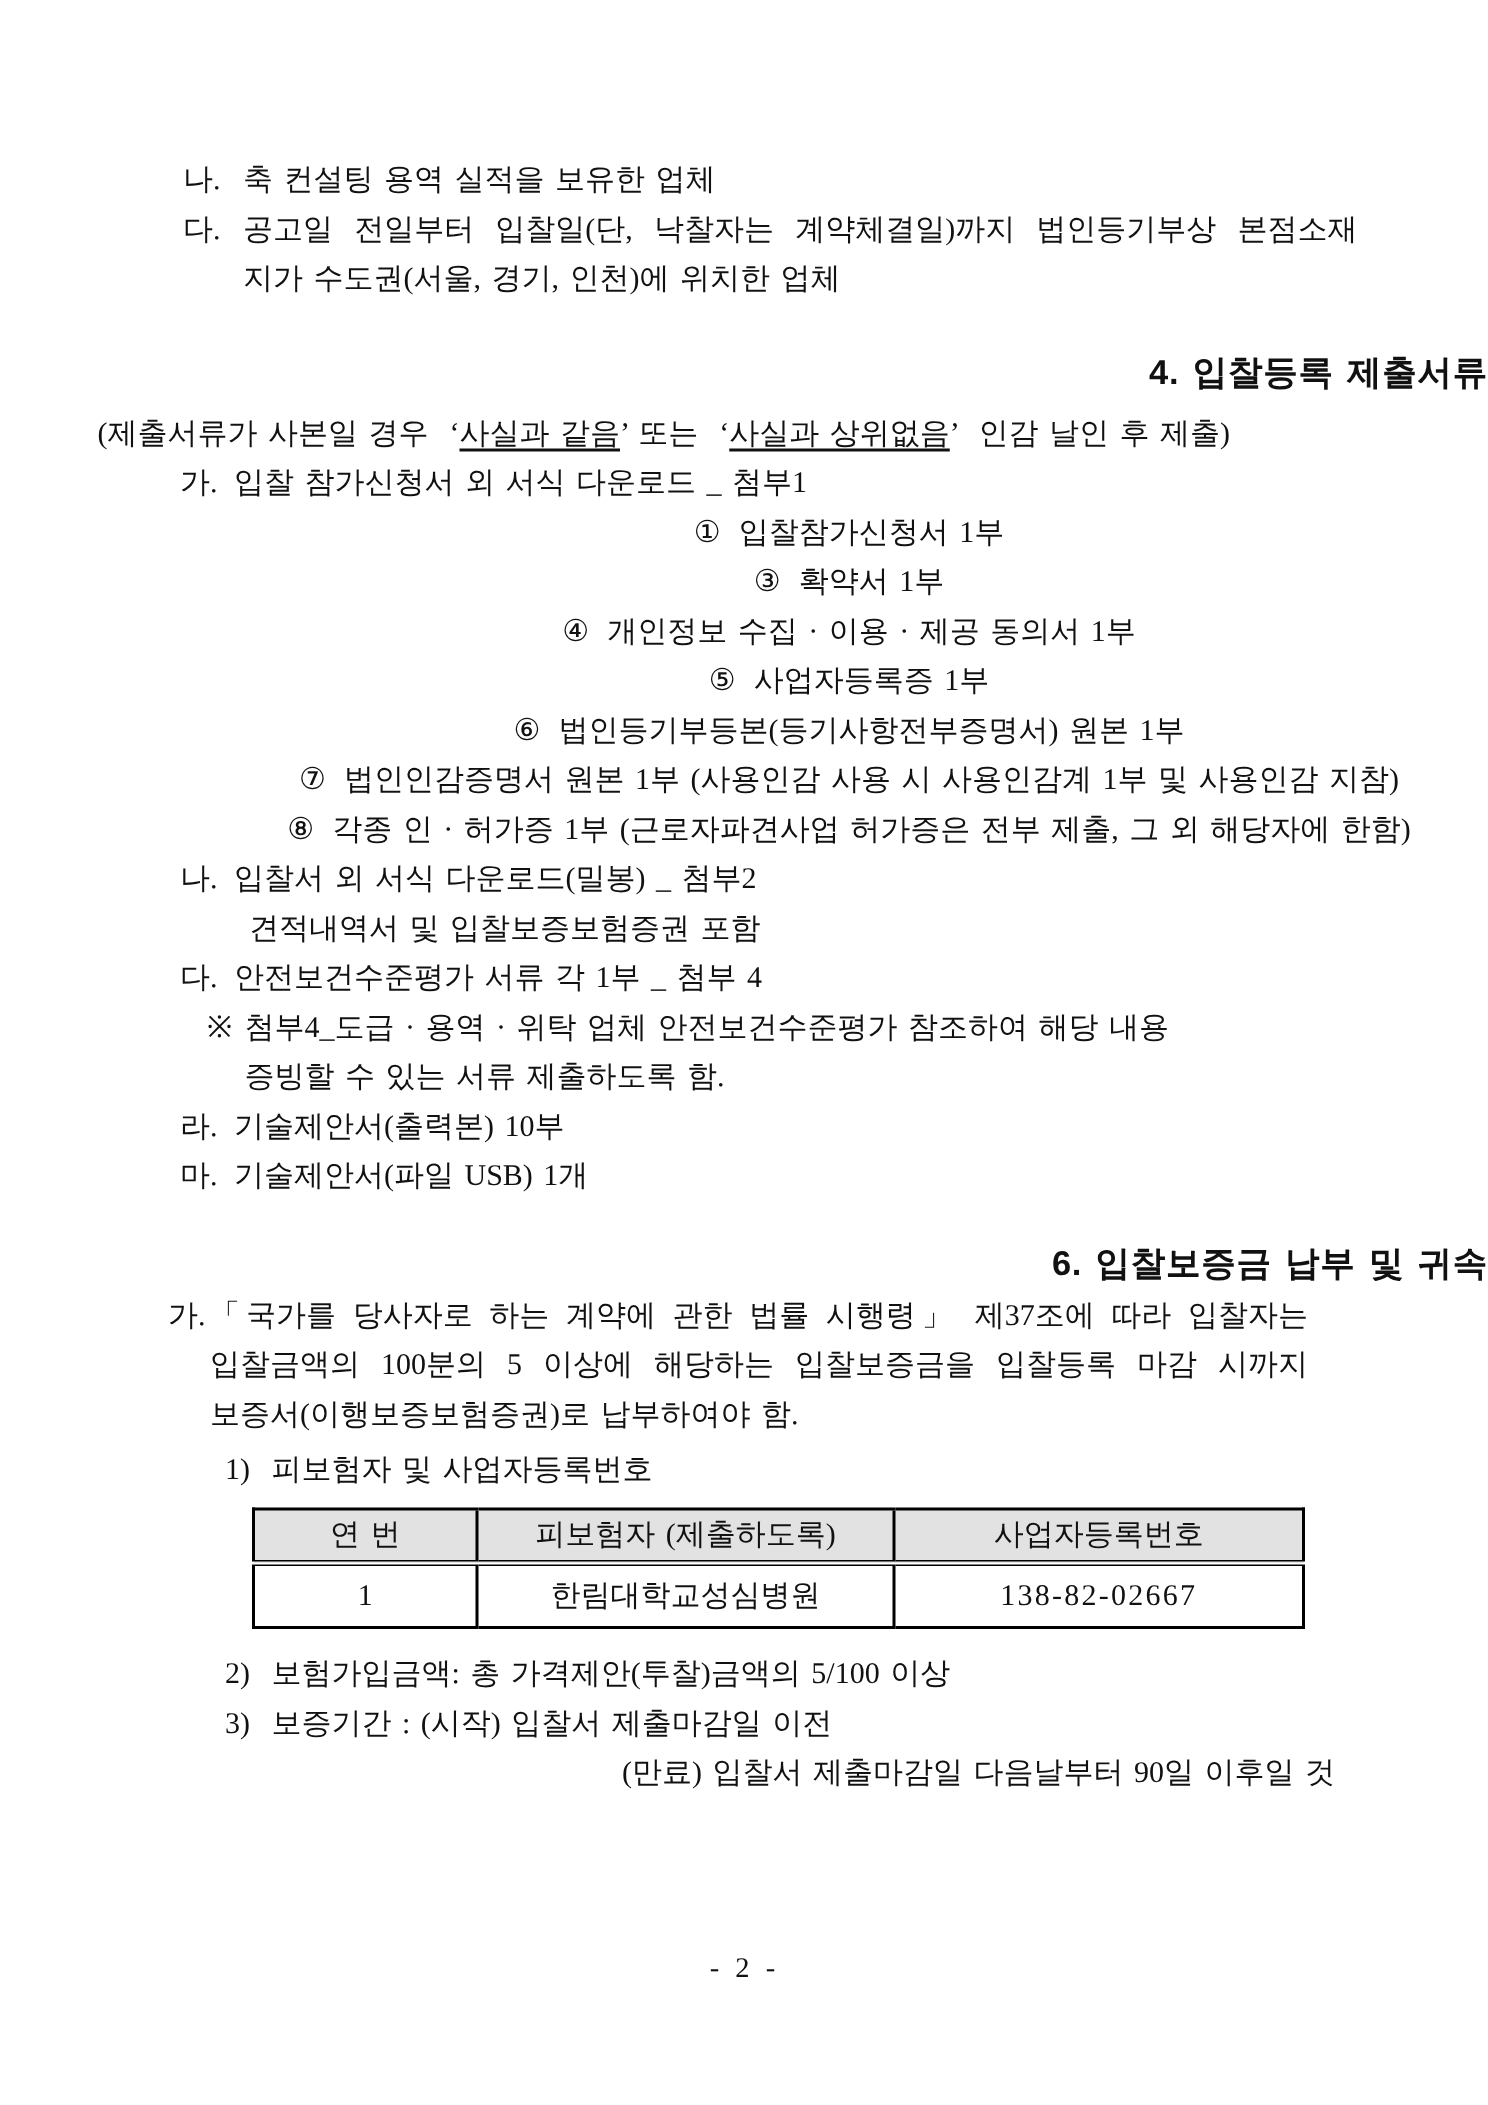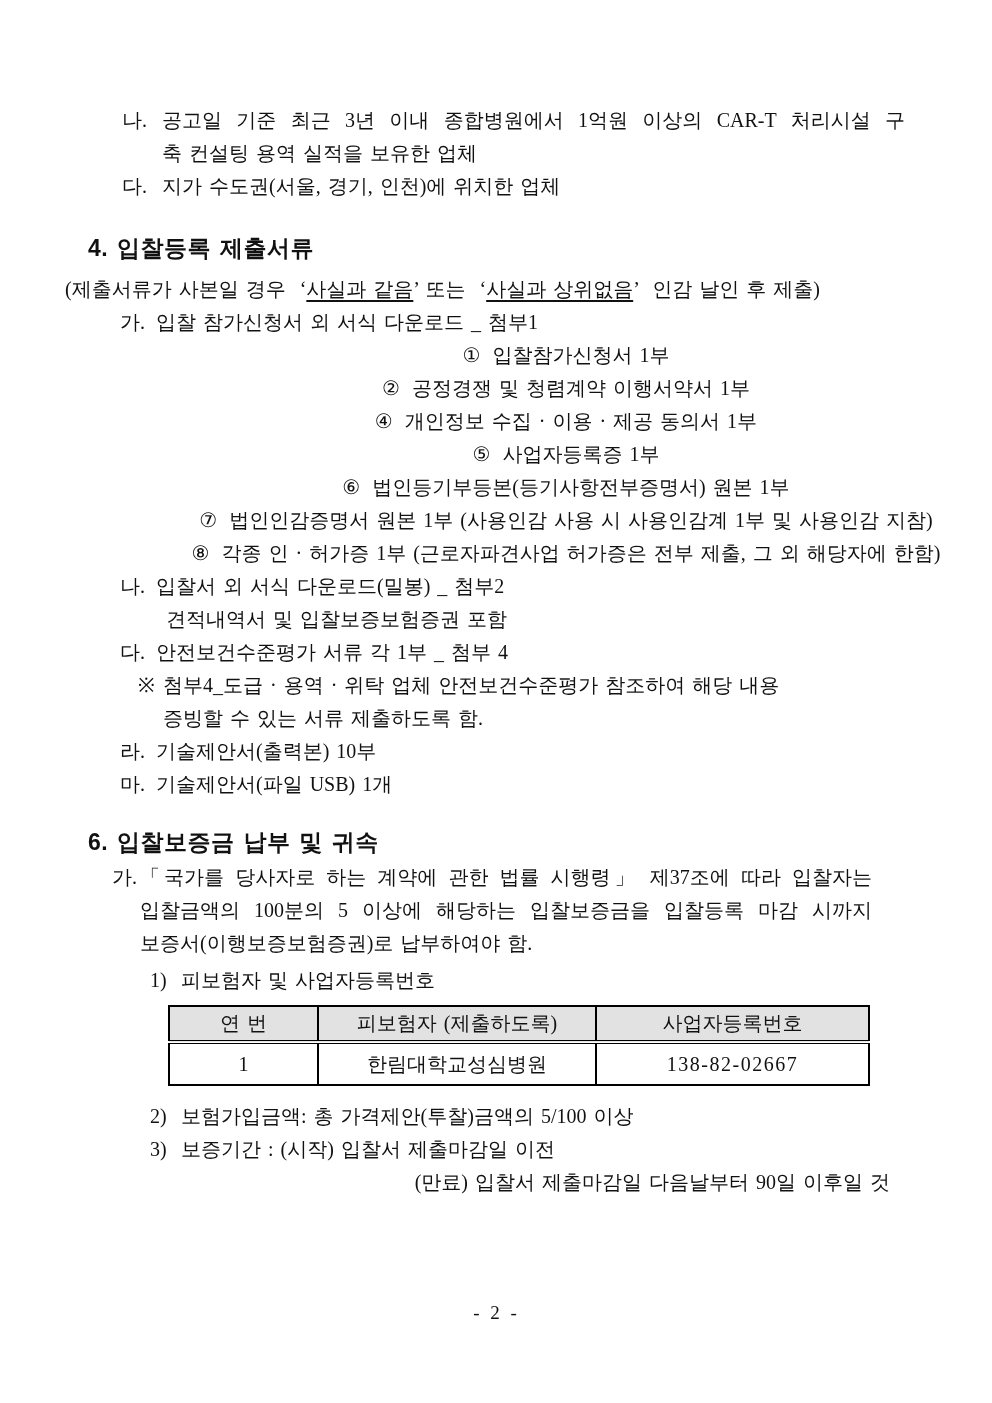--- a/index.html
+++ b/index.html
@@ -25,20 +25,21 @@
   .intro-item{margin-left:122px;width:783px;}
   .intro-item .lbl{width:40px;}
   
   .sec-h{
     margin:0 0 0 88px;
     font-family:"Liberation Sans","DejaVu Sans",sans-serif;
     font-weight:bold;
     font-size:23px;
     line-height:38px;
     letter-spacing:0.5px;
+    text-align:right;
   }
   .h4{margin-top:26px;}
   .h6{margin-top:22px;}
   
   .note{margin-left:65px;margin-top:6px;white-space:pre-wrap;}
   .u{text-decoration:underline;text-underline-offset:4px;}
   .lv1{margin-left:120px;width:785px;}
   .lv1 .lbl{width:36px;}
   .circ{margin-left:140px;line-height:33px;text-align:center;}
   .circ .num{margin-right:12px;}
@@ -95,46 +96,46 @@
 </style>
 </head>
 <body>
 
 <div class="page">
 
   <div class="intro">
     <div class="li intro-item">
       <span class="lbl">나.</span>
       <div class="txt">
-        <div class="ln stretch">공고일 기준 최근 3년 이내 종합병원에서 1억원 이상의 CAR-T 처리시설 구</div>
         <div class="ln">축 컨설팅 용역 실적을 보유한 업체</div>
       </div>
     </div>
     <div class="li intro-item">
       <span class="lbl">다.</span>
       <div class="txt">
+        <div class="ln stretch">공고일 전일부터 입찰일(단, 낙찰자는 계약체결일)까지 법인등기부상 본점소재</div>
         <div class="ln">지가 수도권(서울, 경기, 인천)에 위치한 업체</div>
       </div>
     </div>
   </div>
 
   <h2 class="sec-h h4">4. 입찰등록 제출서류</h2>
 
   <div class="note"><span>(제출서류가 사본일 경우  ‘</span><span class="u">사실과 같음</span><span>’ 또는  ‘</span><span class="u">사실과 상위없음</span><span>’  인감 날인 후 제출)</span></div>
 
   <div class="li lv1">
     <span class="lbl">가.</span>
     <div class="txt">
         <div class="ln">입찰 참가신청서 외 서식 다운로드 _ 첨부1</div>
       </div>
   </div>
 
   <div class="numbered">
     <div class="circ"><span class="num">①</span><span>입찰참가신청서 1부</span></div>
-    <div class="circ"><span class="num">②</span><span>공정경쟁 및 청렴계약 이행서약서 1부</span></div>
+    <div class="circ"><span class="num">③</span><span>확약서 1부</span></div>
     <div class="circ"><span class="num">④</span><span>개인정보 수집 · 이용 · 제공 동의서 1부</span></div>
     <div class="circ"><span class="num">⑤</span><span>사업자등록증 1부</span></div>
     <div class="circ"><span class="num">⑥</span><span>법인등기부등본(등기사항전부증명서) 원본 1부</span></div>
     <div class="circ"><span class="num">⑦</span><span>법인인감증명서 원본 1부 (사용인감 사용 시 사용인감계 1부 및 사용인감 지참)</span></div>
     <div class="circ"><span class="num">⑧</span><span>각종 인 · 허가증 1부 (근로자파견사업 허가증은 전부 제출, 그 외 해당자에 한함)</span></div>
   </div>
 
   <div class="li lv1">
     <span class="lbl">나.</span>
     <div class="txt">

